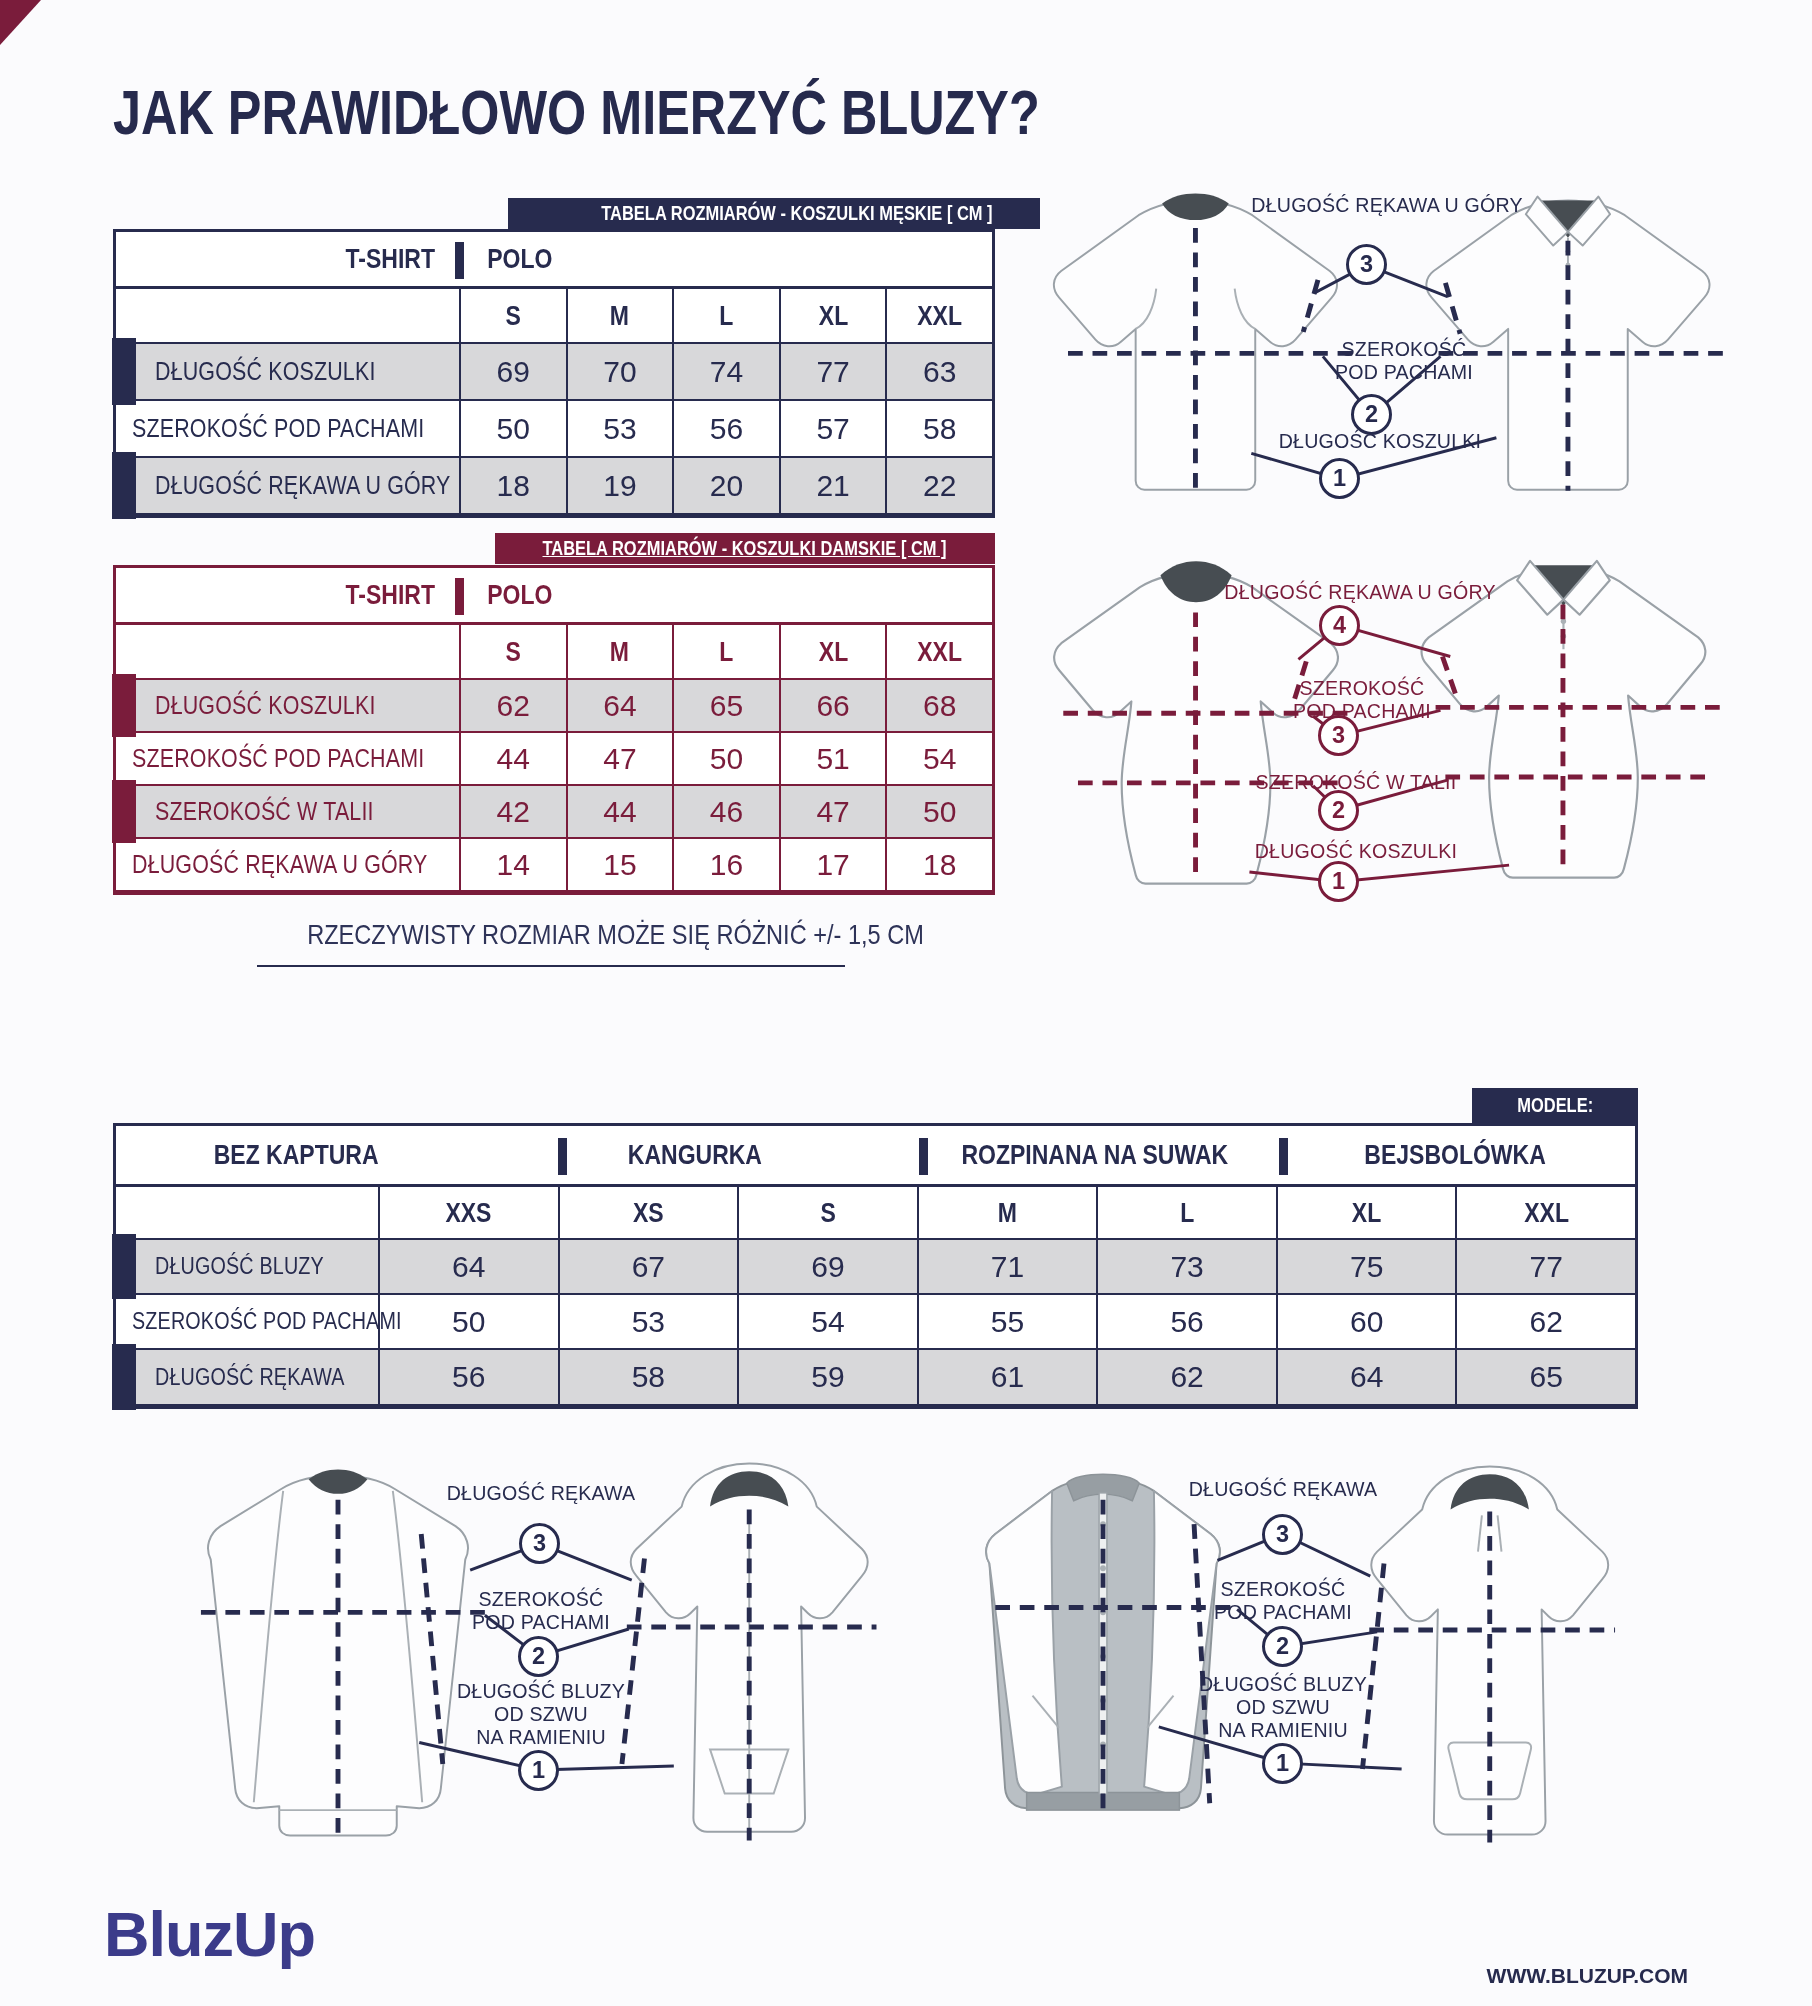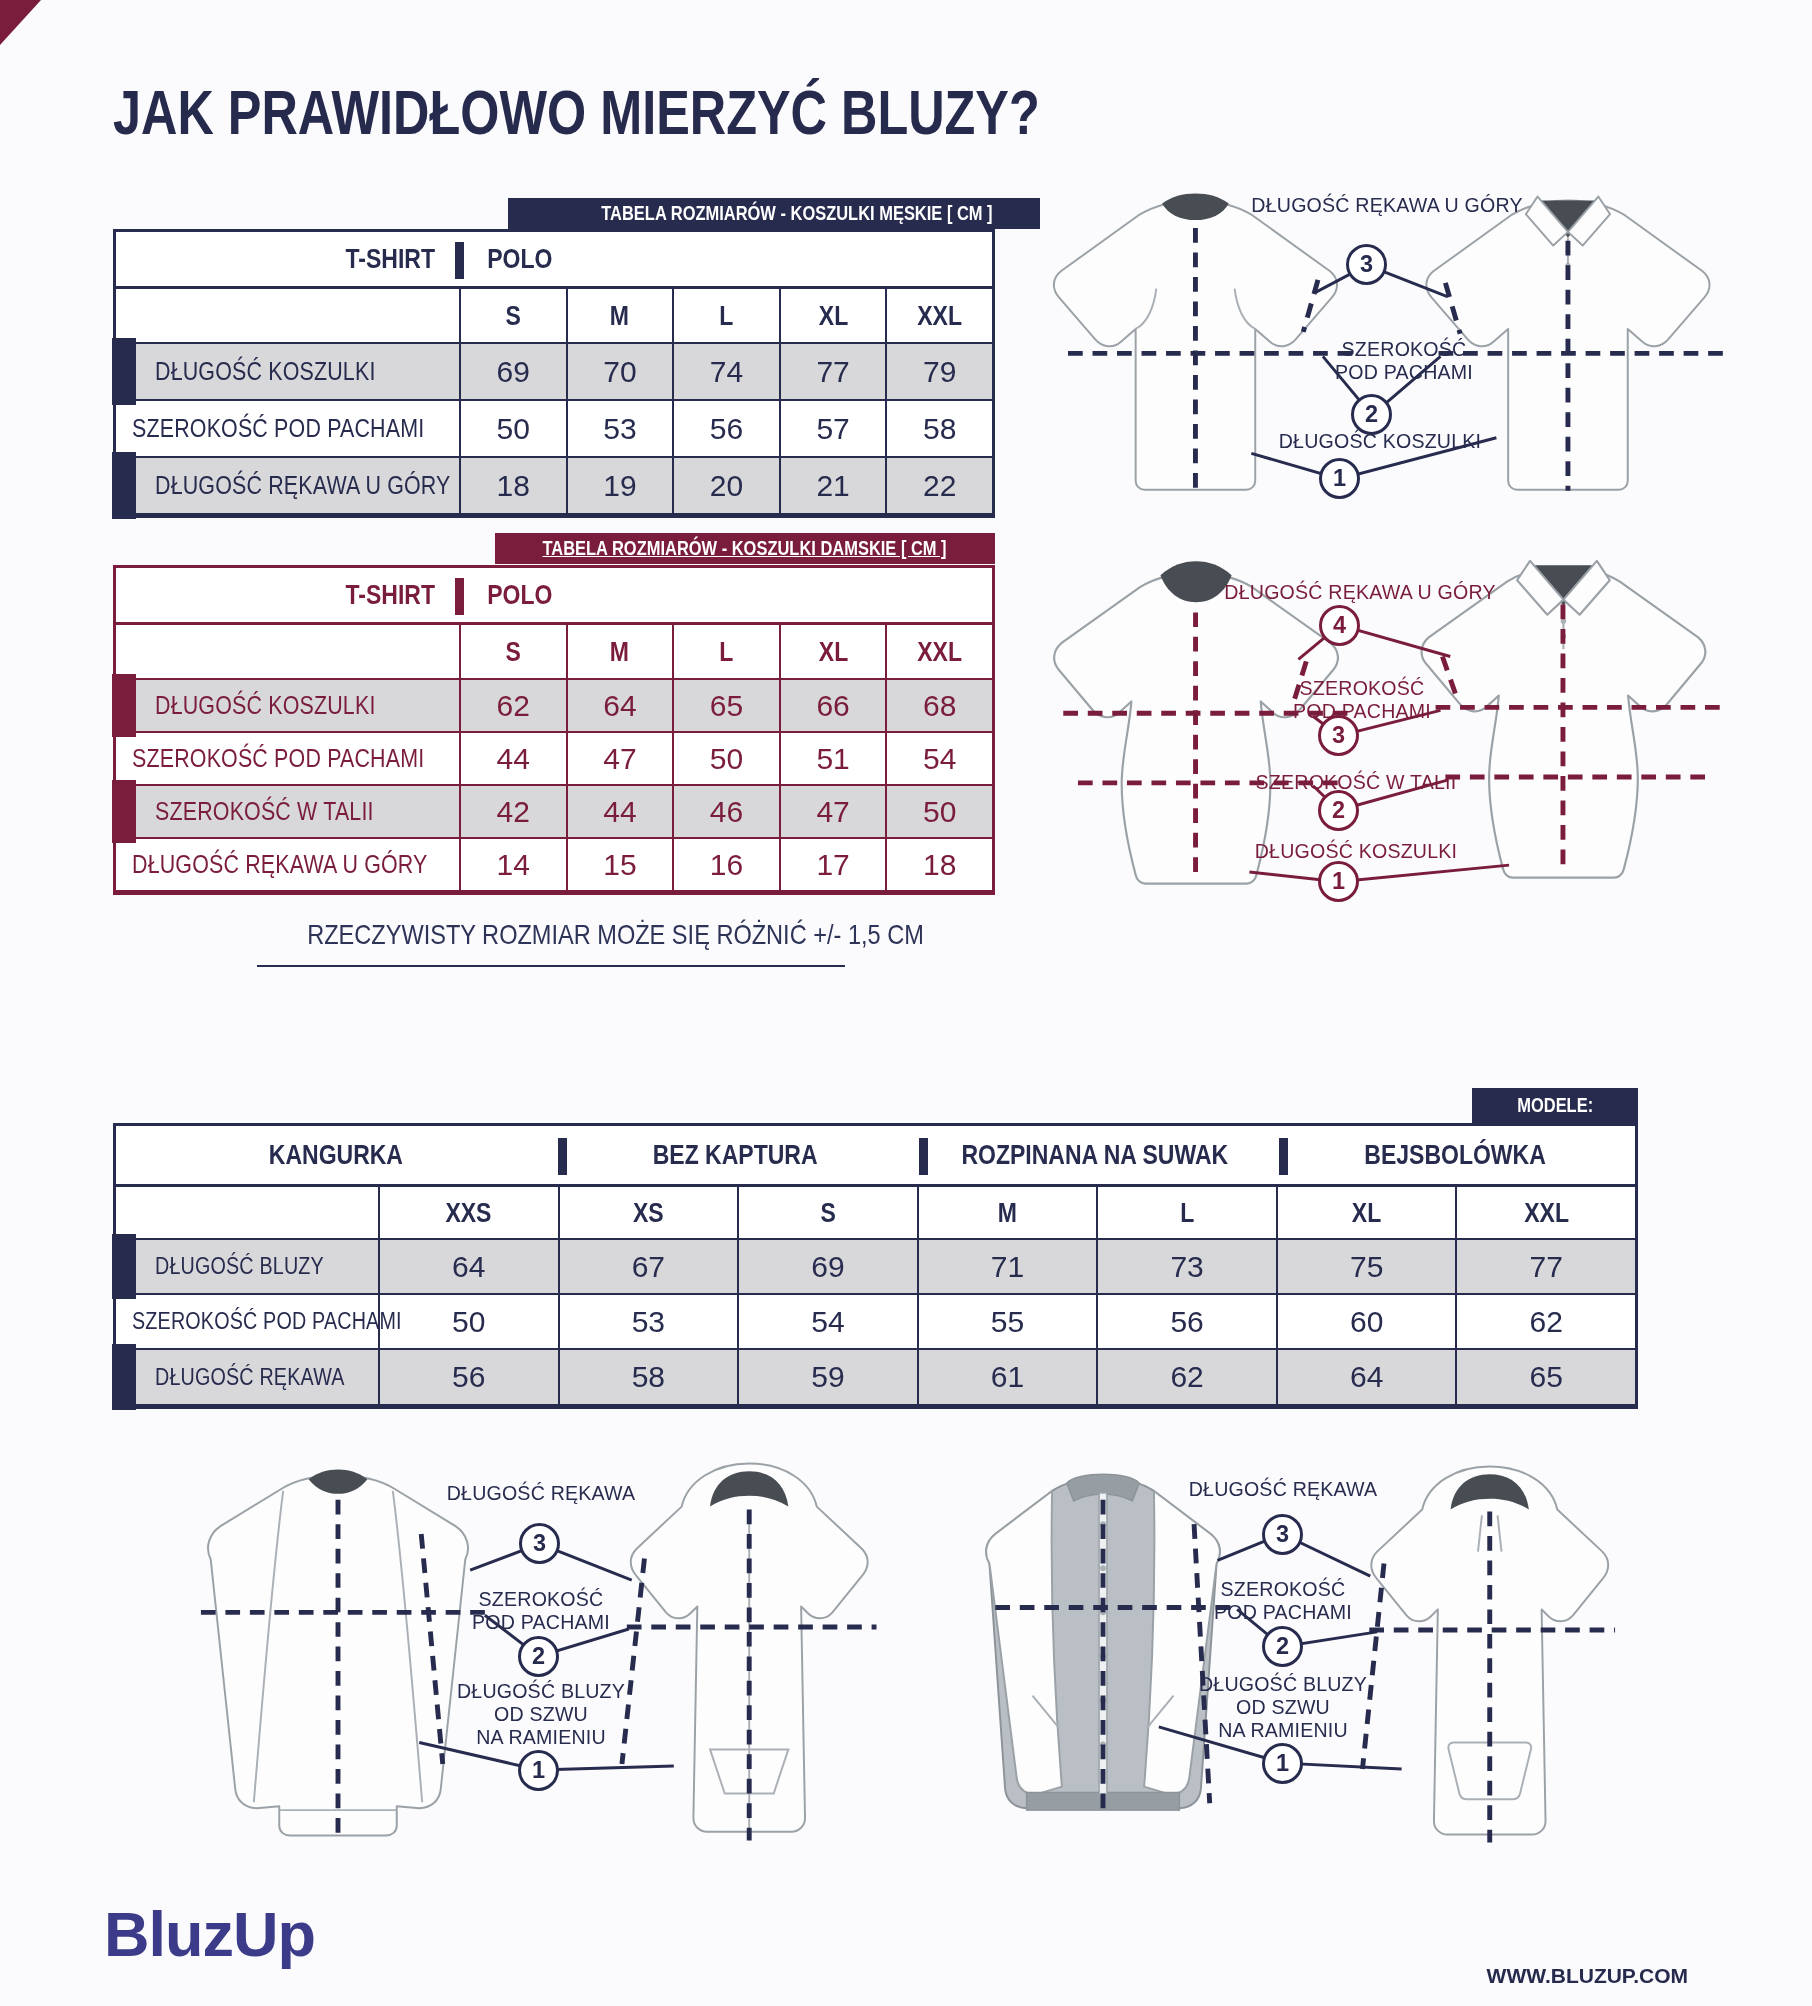--- a/index.html
+++ b/index.html
@@ -140,21 +140,21 @@
       <div class="cell">
           <span class="val">70</span>
         </div>
       <div class="cell">
           <span class="val">74</span>
         </div>
       <div class="cell">
           <span class="val">77</span>
         </div>
       <div class="cell">
-          <span class="val">79</span>
+          <span class="val">63</span>
         </div>
     </div>
     <div class="row" style="height:57px;">
       <div class="cell label-cell" style="width:343px;">
           <span class="row-label cond-l">SZEROKOŚĆ POD PACHAMI</span>
         </div>
       <div class="cell">
           <span class="val">50</span>
         </div>
       <div class="cell">
@@ -307,25 +307,25 @@
   </div>
 
   <div class="note"><span>RZECZYWISTY ROZMIAR MOŻE SIĘ RÓŻNIĆ +/- 1,5 CM</span></div>
 
   <div class="tag navy" style="left:1472px;top:1088px;width:166px;height:35px;">
     <span class="cond">MODELE:</span>
   </div>
 
   <div class="tbl navy" style="left:113px;top:1123px;width:1525px;">
     <div class="models-row" style="height:61px;">
+      <div class="model-seg" style="width:361px;">
+          <span class="cond">BEZ KAPTURA</span>
+        </div>
       <div class="model-seg" style="width:442px;">
           <span class="cond">KANGURKA</span>
-        </div>
-      <div class="model-seg" style="width:361px;">
-          <span class="cond">BEZ KAPTURA</span>
         </div>
       <div class="model-seg" style="width:361px;">
           <span class="cond">ROZPINANA NA SUWAK</span>
         </div>
       <div class="model-seg" style="width:362px;">
           <span class="cond">BEJSBOLÓWKA</span>
         </div>
       <span class="model-sep" style="left:442px;"></span>
       <span class="model-sep" style="left:803px;"></span>
       <span class="model-sep" style="left:1163px;"></span>

